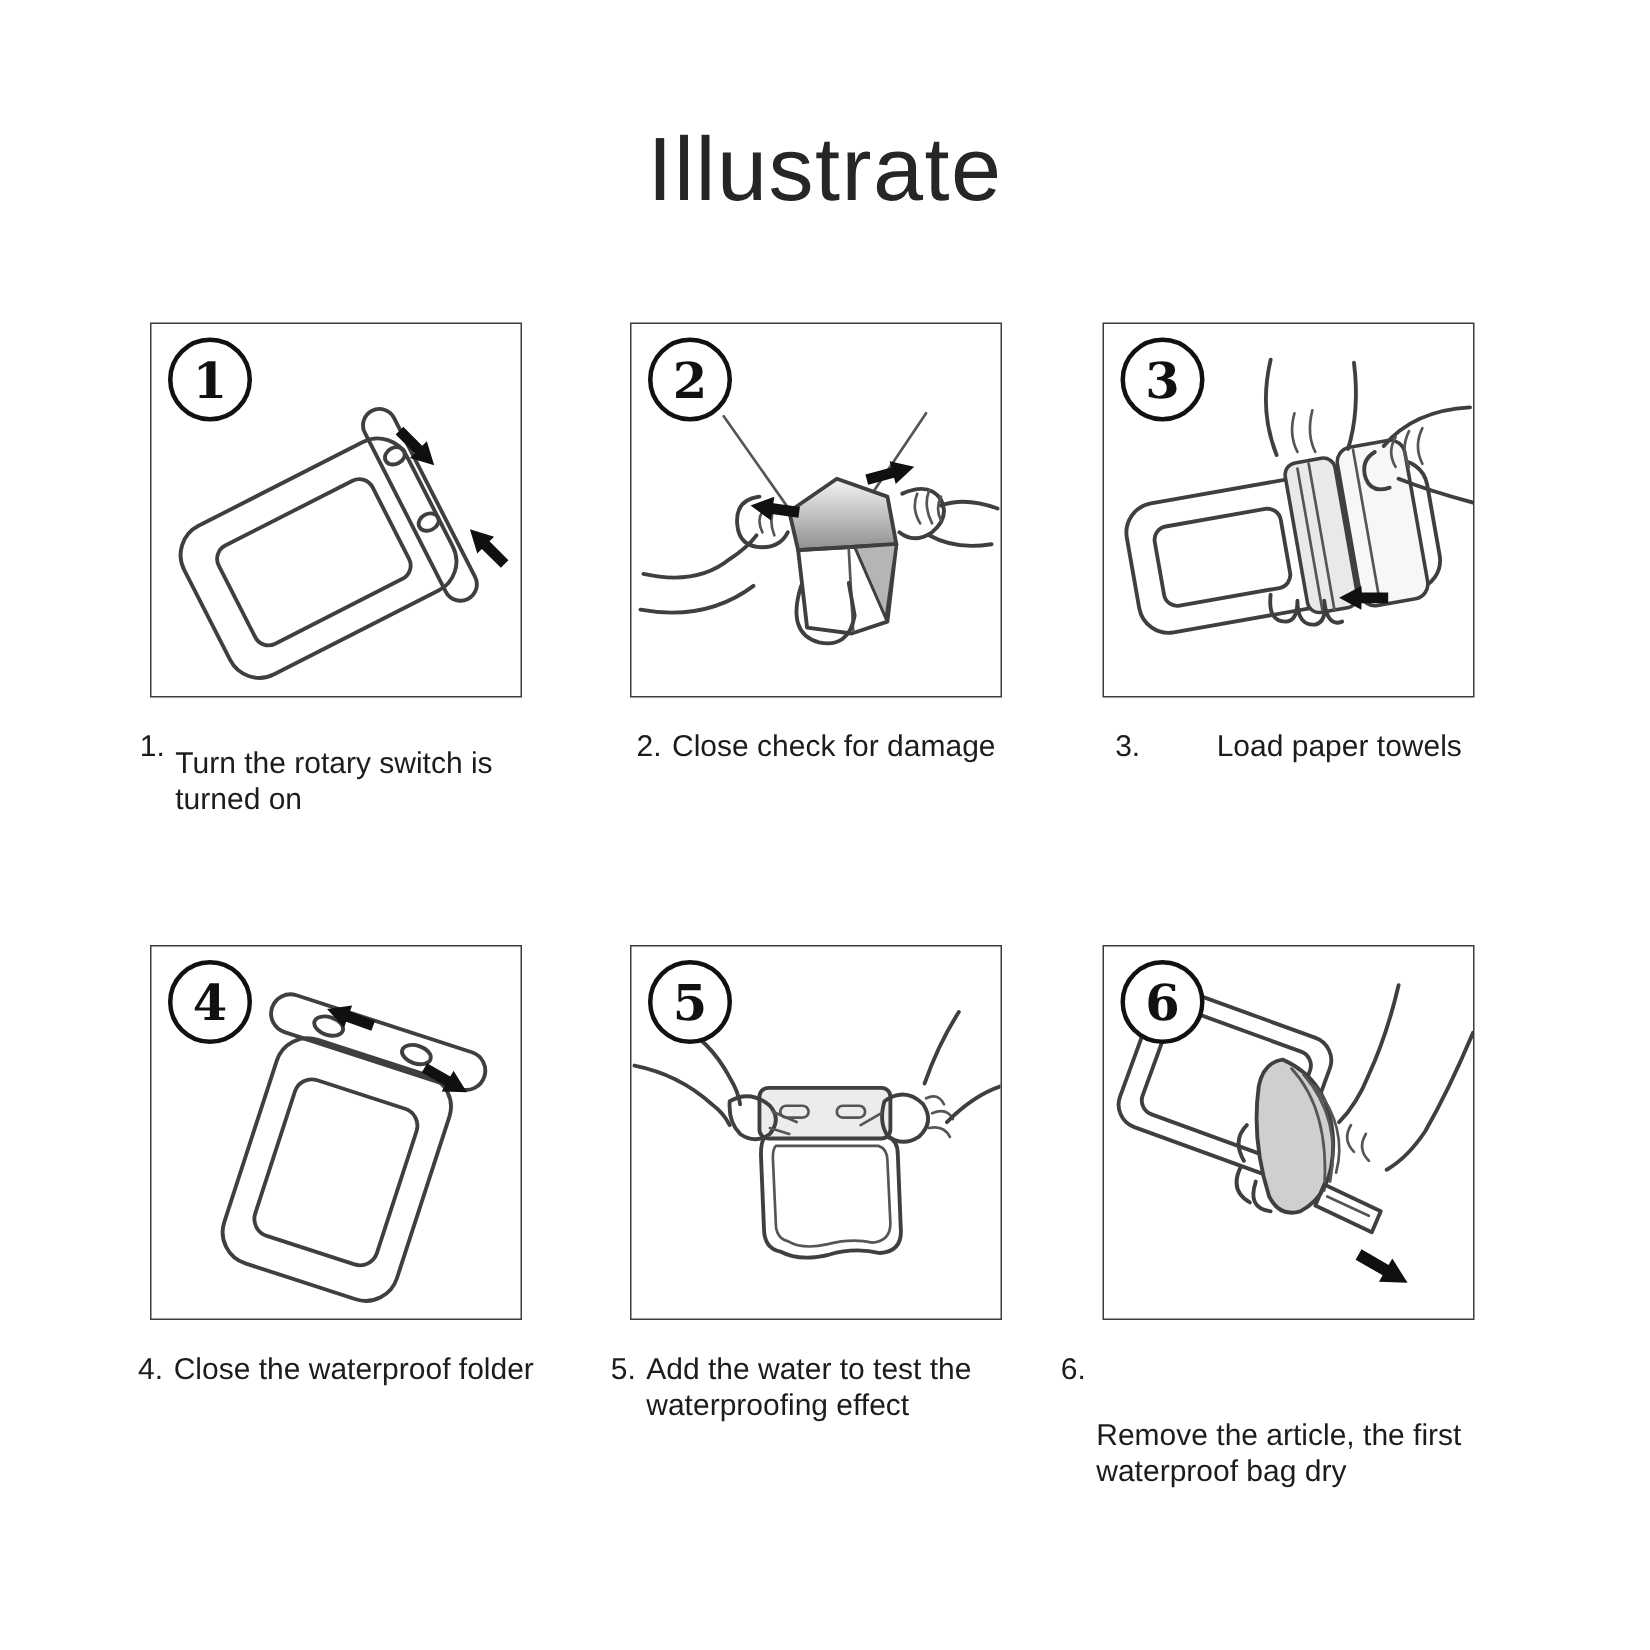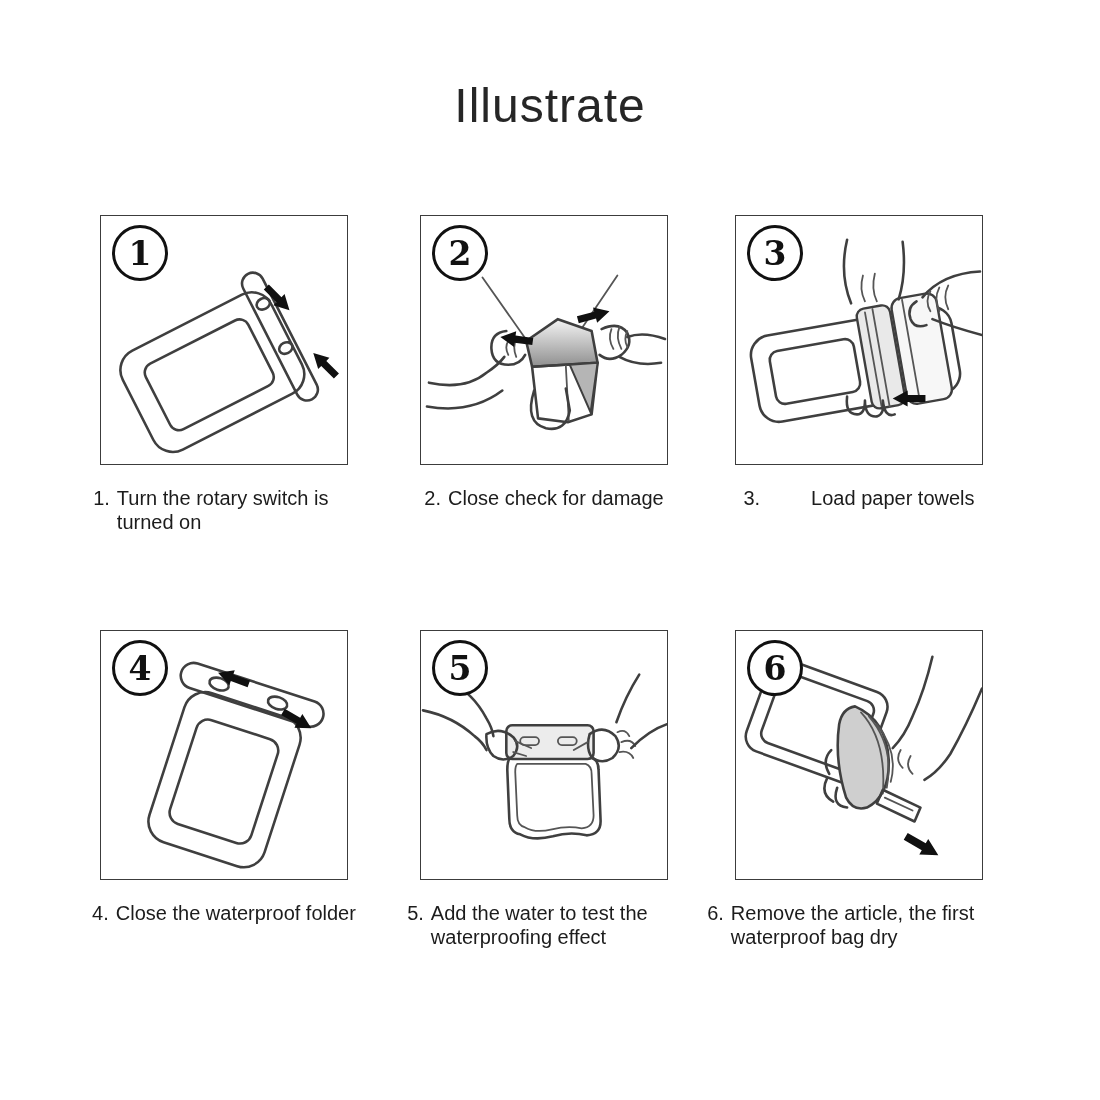--- a/index.html
+++ b/index.html
@@ -3,21 +3,21 @@
 <meta charset="utf-8">
 <style>
   html,body{margin:0;padding:0;}
   body{
     width:1100px;height:1100px;background:#ffffff;
     font-family:"Liberation Sans", sans-serif;
     position:relative;overflow:hidden;color:#1c1c1c;
   }
   .title{
     position:absolute;left:0;top:78px;width:1100px;margin:0;
-    text-align:center;font-size:48px;font-weight:400;color:#262626;
+    text-align:center;font-size:60px;font-weight:400;color:#262626;
     letter-spacing:1px;
   }
   .step{position:absolute;width:248px;}
   .s1{left:100px;top:215px;} .s2{left:420px;top:215px;} .s3{left:735px;top:215px;}
   .s4{left:100px;top:630px;} .s5{left:420px;top:630px;} .s6{left:735px;top:630px;}
   .box{
     position:relative;width:248px;height:250px;
     border:1.6px solid #3c3c3c;background:#fff;box-sizing:border-box;
   }
   .badge{
@@ -31,26 +31,26 @@
   .ln{fill:none;stroke:#3f3f3f;stroke-width:2.6;stroke-linecap:round;stroke-linejoin:round;}
   .thin{fill:none;stroke:#555;stroke-width:1.8;stroke-linecap:round;stroke-linejoin:round;}
   .ar{fill:#101010;stroke:none;}
   .caption{
     position:relative;width:340px;margin-left:-46px;margin-top:21px;
     display:flex;justify-content:center;
   }
   .capline{display:flex;align-items:flex-start;font-size:20px;line-height:1.22;color:#1c1c1c;}
   .capline .num{margin-right:7px;white-space:nowrap;}
   .capline .txt{display:inline-block;}
-  .s1 .txt{max-width:238px;}
+  .s1 .txt{max-width:238px;margin-top:11px;}
   .s2 .txt{max-width:300px;}
   .s3 .txt{max-width:300px;margin-left:44px;}
   .s4 .txt{max-width:300px;}
   .s5 .txt{max-width:250px;}
-  .s6 .txt{max-width:280px;}
+  .s6 .txt{max-width:280px;margin-top:44px;}
 </style>
 </head>
 <body>
 
 <h1 class="title">Illustrate</h1>
 
 <section class="step s1">
   <div class="box">
     <div class="badge">
       <span>1</span>

